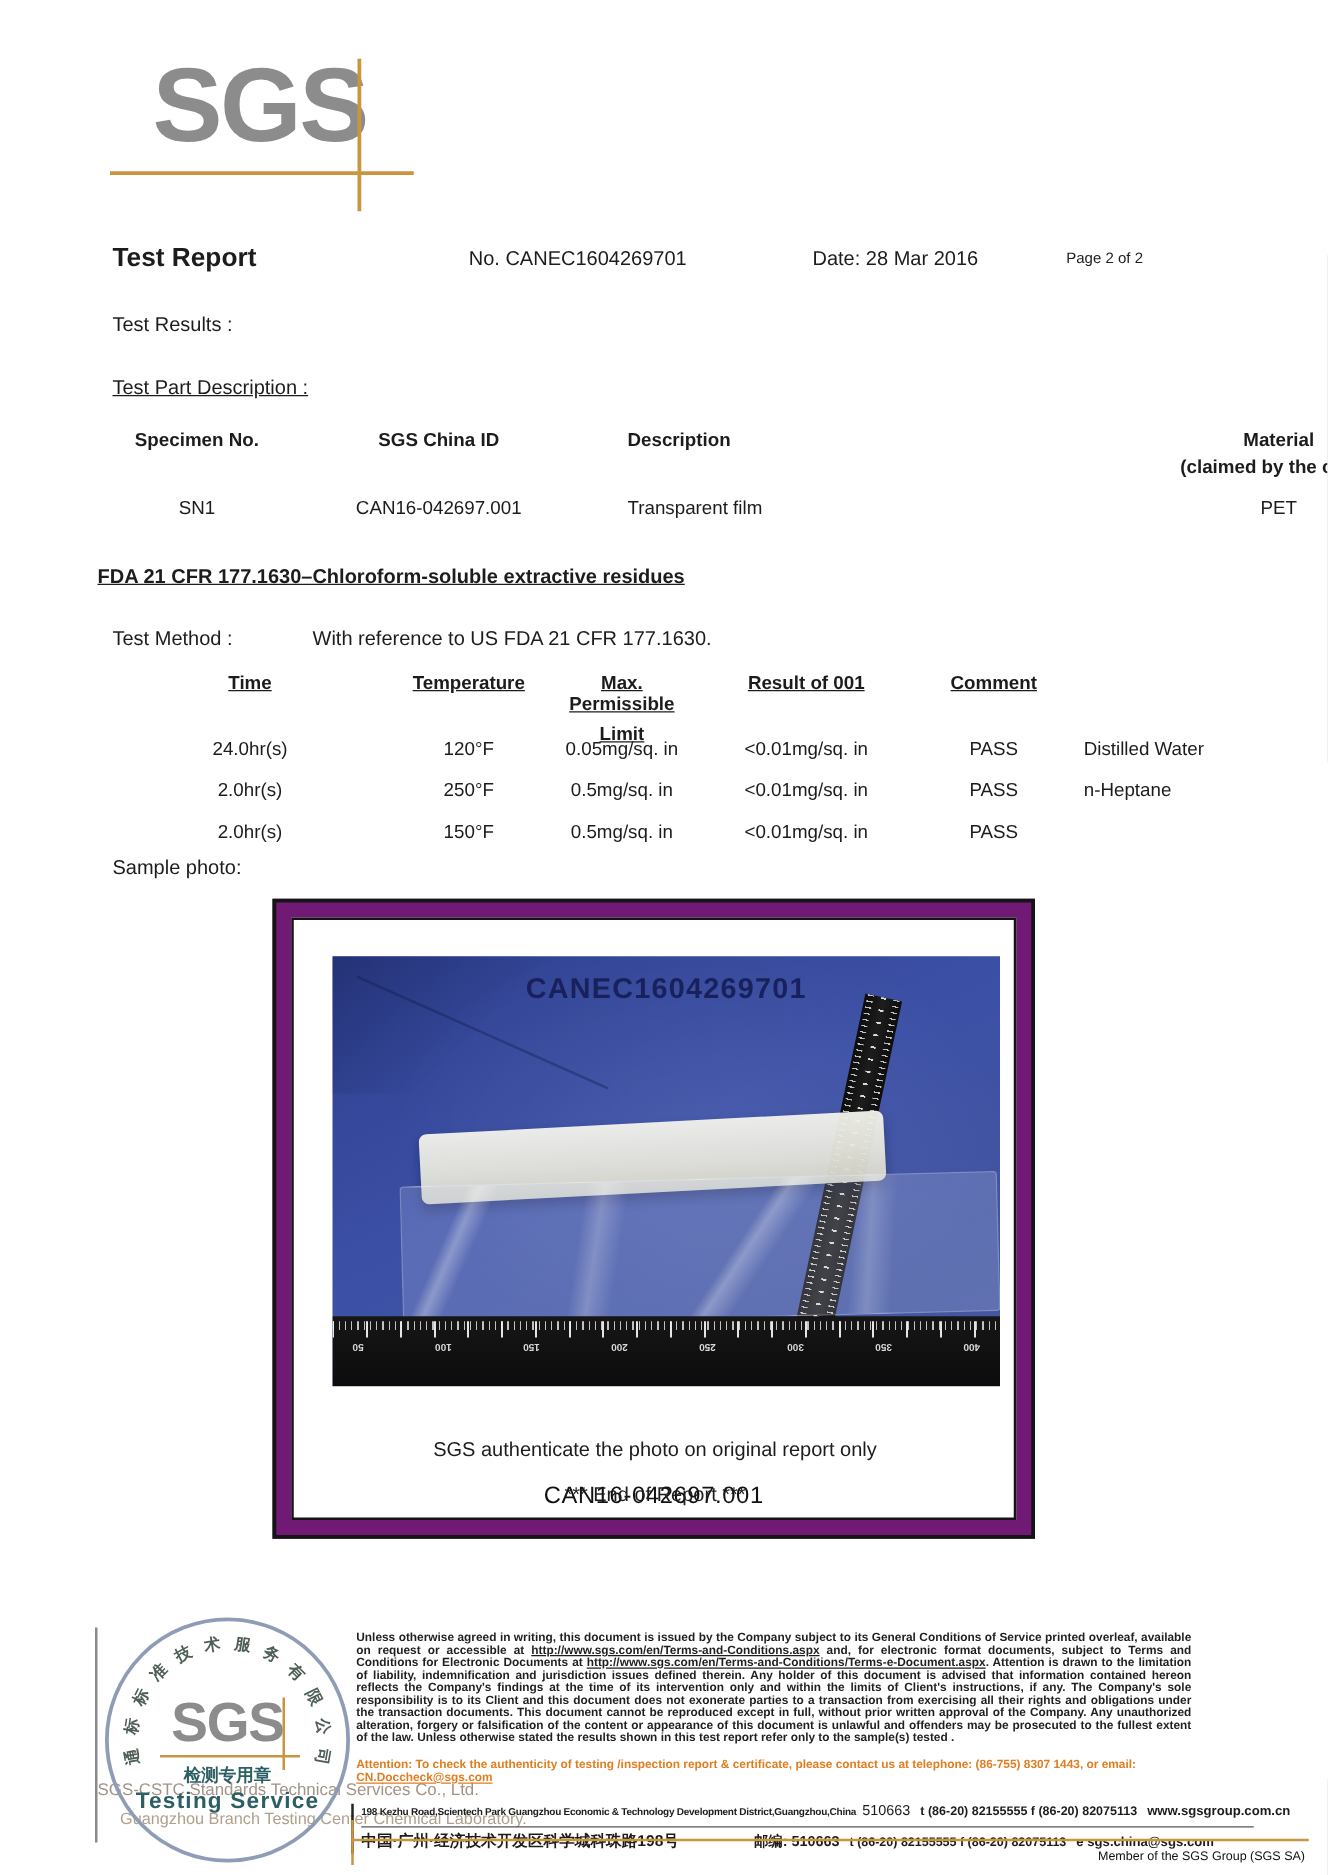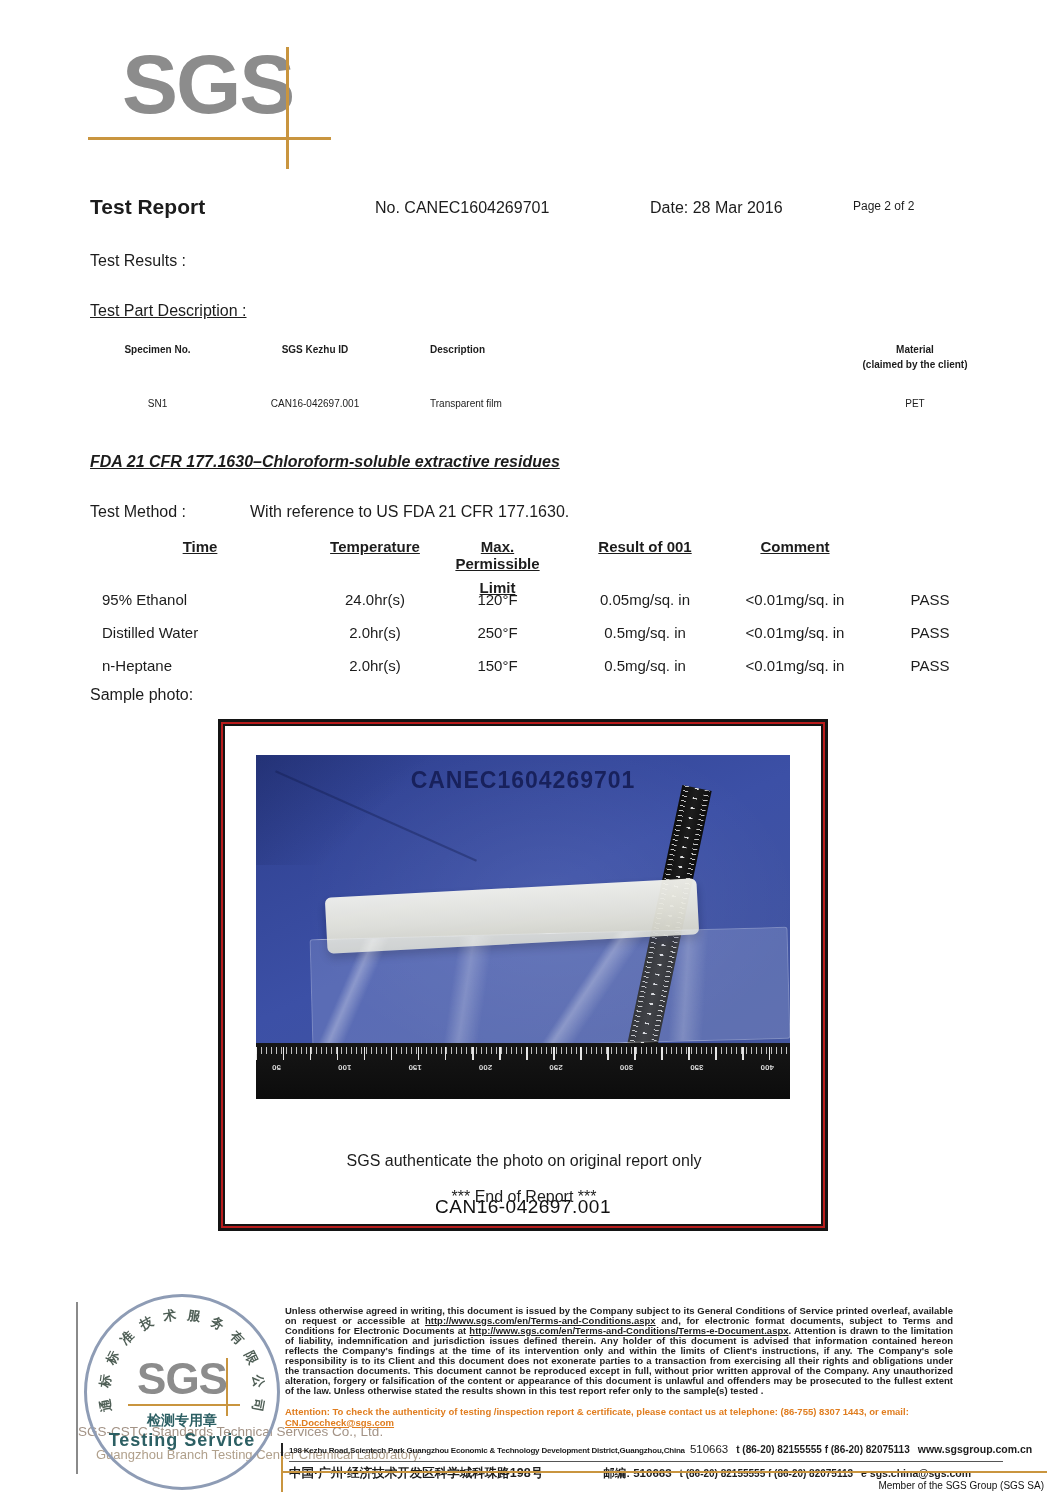--- a/index.html
+++ b/index.html
@@ -16,45 +16,45 @@
   .hdr-title { position:absolute; left:90px; top:195px; font-size:21px; font-weight:700; }
   .hdr-no   { position:absolute; left:375px; top:199px; font-size:16px; }
   .hdr-date { position:absolute; left:650px; top:199px; font-size:16px; }
   .hdr-page { position:absolute; left:853px; top:199px; font-size:12px; }
 
   .lbl { font-size:16px; }
   .u { text-decoration:underline; }
 
   .test-results { position:absolute; left:90px; top:252px; }
   .test-part    { position:absolute; left:90px; top:302px; }
-  .fda-heading  { position:absolute; left:90px; top:453px; font-weight:700; text-decoration:underline;font-style:italic; }
+  .fda-heading  { position:absolute; left:78px; top:453px; font-weight:700; text-decoration:underline; }
   .test-method-label { position:absolute; left:90px; top:503px; }
   .test-method-value { position:absolute; left:250px; top:503px; }
   .sample-photo-label{ position:absolute; left:90px; top:686px; }
 
   
-  .spec-grid { display:grid; grid-template-columns:135px 180px 420px 180px; width:915px; font-size:10px; }
+  .spec-grid { display:grid; grid-template-columns:135px 180px 420px 180px; width:915px; font-size:15px;gap:36px; }
   .spec-head { position:absolute; left:90px; top:344px; font-weight:700; }
   .spec-row  { position:absolute; left:90px; top:398px; }
   .spec-grid .c1,.spec-grid .c2,.spec-grid .c4 { text-align:center; }
   .spec-grid .c3 { text-align:left; padding-left:25px; }
   .mat-sub { display:block; margin-top:4px; }
 
   
   .res-grid { display:grid; grid-template-columns:220px 130px 115px 180px 120px 150px; width:915px; font-size:15px; }
   .res-head { position:absolute; left:90px; top:538px; font-weight:700; }
   .res-head > div { text-align:center; }
   .res-head .hu { text-decoration:underline; }
   .res-head .limit { display:block; margin-top:7px; }
   .res-rows { position:absolute; left:90px; top:591px; grid-auto-rows:33px; }
   .res-rows > div { text-align:center; }
   .res-rows .c1 { text-align:left; padding-left:12px; }
 
   
-  .photo-frame { position:absolute; left:218px; top:719px; width:610px; height:512px; border:3px solid #141414; padding:2px; background:#b91c1c; }
+  .photo-frame { position:absolute; left:218px; top:719px; width:610px; height:512px; border:3px solid #141414; padding:12px; background:#701a75; }
   .photo-frame-inner { position:relative; width:100%; height:100%; border:2px solid #141414; background:#ffffff; }
   .photo-area { position:absolute; left:31px; top:29px; width:534px; height:344px; overflow:hidden;
     background:
       radial-gradient(ellipse at 55% 42%, rgba(255,255,255,0.07), transparent 60%),
       linear-gradient(155deg, #2e3f8e 0%, #3c50a6 45%, #46589e 100%);
   }
   .fold1 { position:absolute; left:-60px; top:-40px; width:280px; height:150px;
     background:linear-gradient(135deg, rgba(10,18,60,0.45), transparent 65%); }
   .fold2 { position:absolute; left:10px; top:60px; width:220px; height:2px; background:rgba(15,22,70,0.35); transform:rotate(24deg); }
   .photo-id { position:absolute; left:0; top:12px; width:100%; text-align:center; font-size:23px; font-weight:700; color:#18215c; letter-spacing:1px; }
@@ -144,21 +144,21 @@
   <div class="hdr-title">Test Report</div>
   <div class="hdr-no">No. CANEC1604269701</div>
   <div class="hdr-date">Date: 28 Mar 2016</div>
   <div class="hdr-page">Page 2 of 2</div>
 
   <div class="test-results lbl">Test Results :</div>
   <div class="test-part lbl u">Test Part Description :</div>
 
   <div class="spec-head spec-grid">
     <div class="c1">Specimen No.</div>
-    <div class="c2">SGS Kezhu ID</div>
+    <div class="c2">SGS China ID</div>
     <div class="c3">Description</div>
     <div class="c4">
       <span>Material</span>
       <span class="mat-sub">(claimed by the client)</span>
     </div>
   </div>
   <div class="spec-row spec-grid">
     <div class="c1">SN1</div>
     <div class="c2">CAN16-042697.001</div>
     <div class="c3">Transparent film</div>
@@ -173,21 +173,20 @@
     <div><span class="hu">Time</span></div>
     <div><span class="hu">Temperature</span></div>
     <div>
       <span class="hu">Max. Permissible</span>
       <span class="limit"><span class="hu">Limit</span></span>
     </div>
     <div><span class="hu">Result of 001</span></div>
     <div><span class="hu">Comment</span></div>
   </div>
   <div class="res-rows res-grid">
-    <div class="c1">95% Ethanol</div>
     <div>24.0hr(s)</div>
     <div>120°F</div>
     <div>0.05mg/sq. in</div>
     <div>&lt;0.01mg/sq. in</div>
     <div>PASS</div>
 
     <div class="c1">Distilled Water</div>
     <div>2.0hr(s)</div>
     <div>250°F</div>
     <div>0.5mg/sq. in</div>

